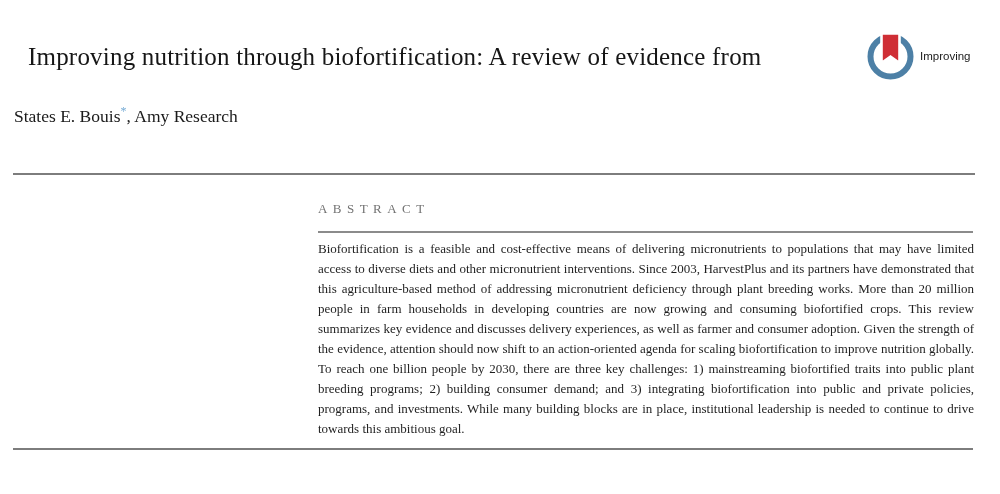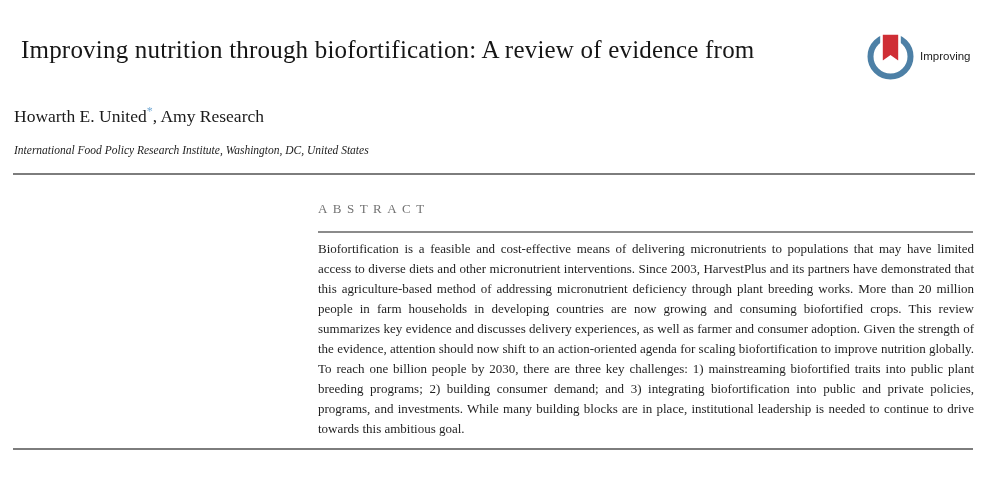--- a/index.html
+++ b/index.html
@@ -92,39 +92,38 @@
     line-height: 20px;
     text-align: justify;
     color: #1f1f1f;
   }
 </style>
 </head>
 <body>
 
 <div class="page">
 
-  <h1 class="title" style="margin:7px; font-weight:normal;">
+  <h1 class="title" style="margin:14px; font-weight:normal;">
     <span>Improving nutrition through biofortification: A review of evidence from</span>
   </h1>
 
   <div class="crossmark">
     <span>
       <svg width="49" height="49" viewBox="0 0 49 49">
         <circle cx="24.5" cy="24.5" r="20" fill="none" stroke="#4d80a6" stroke-width="6"></circle>
         <polygon points="15.5,1.5 33.5,1.5 33.5,31 24.5,24.5 15.5,31" fill="#cf2e35" stroke="#ffffff" stroke-width="2.6"></polygon>
       </svg>
     </span>
     <span class="crossmark-label">Improving</span>
   </div>
 
   <div class="authors">
-    <span>Howarth E. United</span><a class="footnote-marker">*</a><span>, Amy Research</span>
+    <span>States E. Bouis</span><a class="footnote-marker">*</a><span>, Amy Research</span>
   </div>
 
-  <div class="affiliation">International Food Policy Research Institute, Washington, DC, United States</div>
 
   <div class="rule rule-top"></div>
 
   <div class="abstract-heading">ABSTRACT</div>
 
   <div class="rule rule-mid"></div>
 
   <p class="abstract-body" style="margin:0;">Biofortification is a feasible and cost-effective means of delivering micronutrients to populations that may have limited access to diverse diets and other micronutrient interventions. Since 2003, HarvestPlus and its partners have demonstrated that this agriculture-based method of addressing micronutrient deficiency through plant breeding works. More than 20 million people in farm households in developing countries are now growing and consuming biofortified crops. This review summarizes key evidence and discusses delivery experiences, as well as farmer and consumer adoption. Given the strength of the evidence, attention should now shift to an action-oriented agenda for scaling biofortification to improve nutrition globally. To reach one billion people by 2030, there are three key challenges: 1) mainstreaming biofortified traits into public plant breeding programs; 2) building consumer demand; and 3) integrating biofortification into public and private policies, programs, and investments. While many building blocks are in place, institutional leadership is needed to continue to drive towards this ambitious goal.</p>
 
   <div class="rule rule-bottom"></div>

